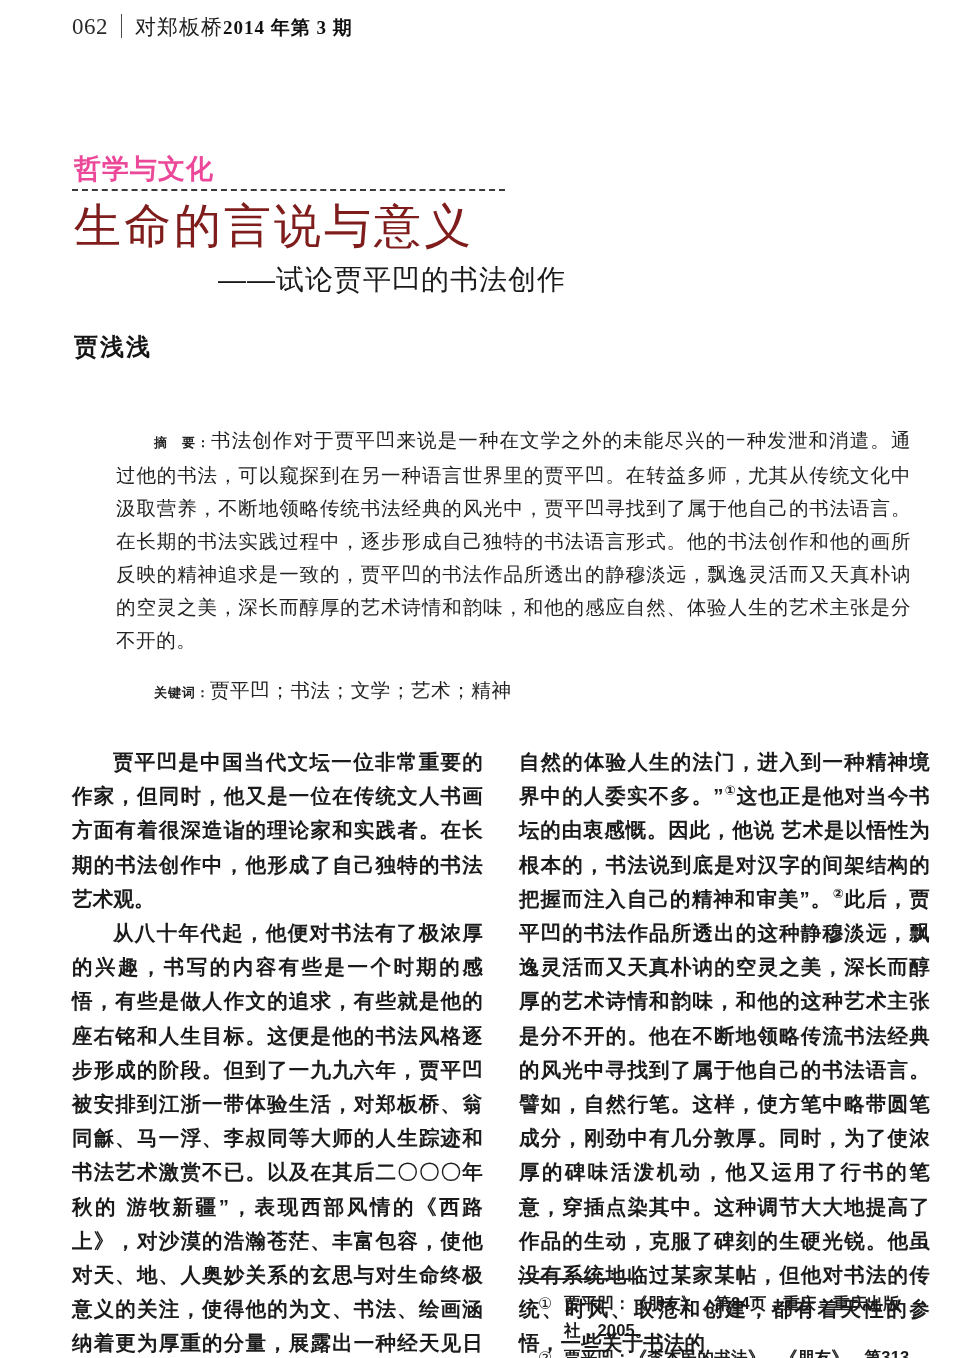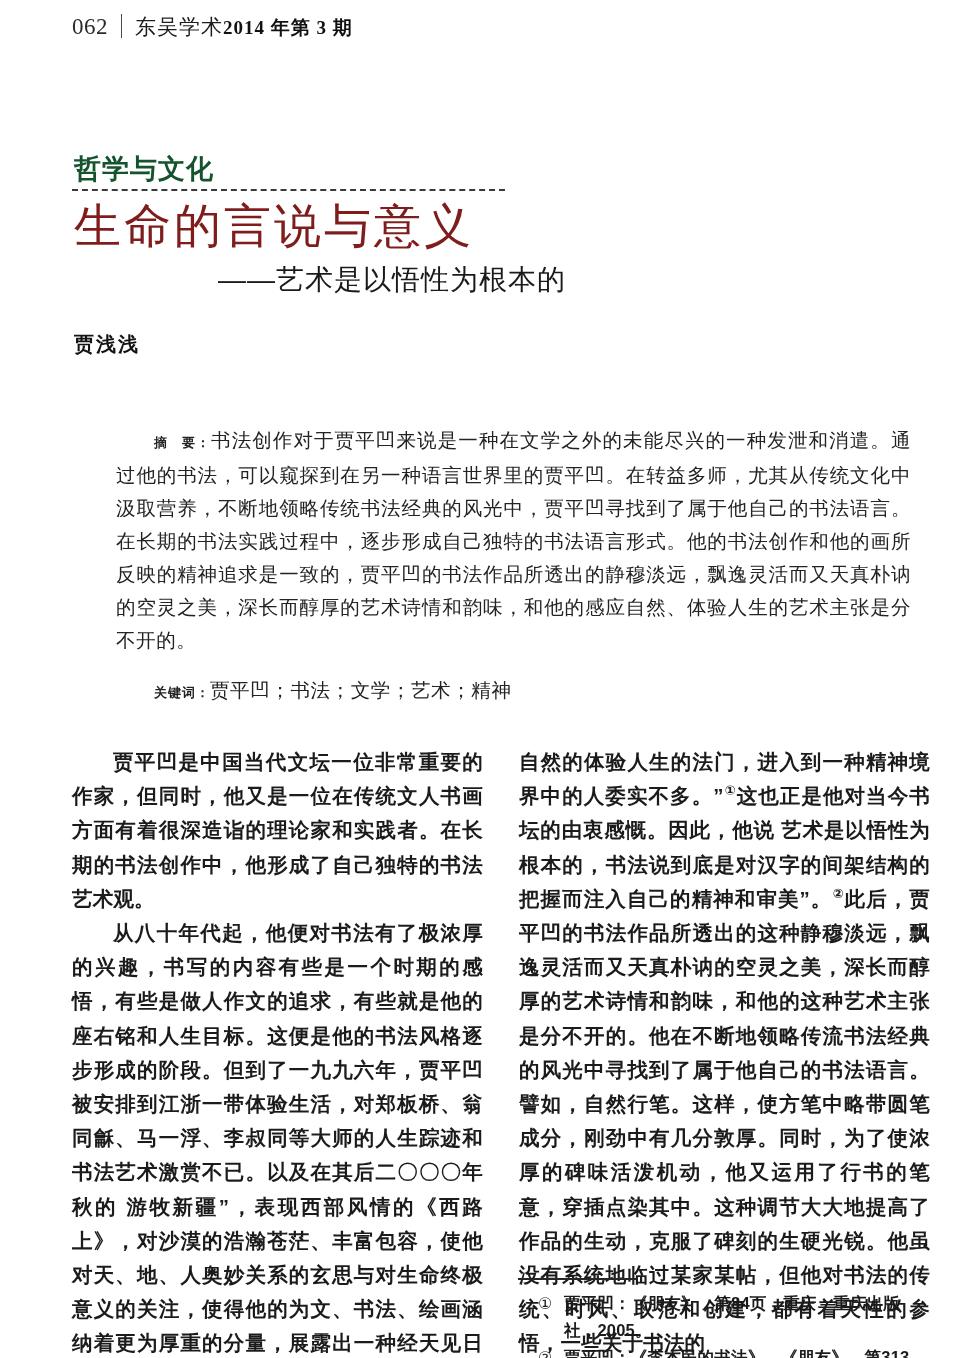--- a/index.html
+++ b/index.html
@@ -67,21 +67,21 @@
     position: absolute;
     left: 72px;
     top: 155px;
     width: 500px;
   }
   .category {
     font-size: 27px;
     font-weight: bold;
     letter-spacing: 1px;
     line-height: 1.1;
-    color: #14532d;
+    color: #ec4899;
     margin: 0 0 4px 2px;
   }
   .cat-rule {
     width: 433px;
     height: 0;
     border-top: 2px dashed #3a3a3a;
     margin: 4px 0 6px 0;
   }
   .main-title {
     font-size: 47px;
@@ -94,21 +94,21 @@
   .sub-title {
     font-size: 28px;
     font-weight: 500;
     letter-spacing: 1px;
     text-align: right;
     color: #1a1a1a;
     margin: 8px 6px 0 0;
     line-height: 1.2;
   }
   .author {
-    font-size: 20px;
+    font-size: 24px;
     font-weight: bold;
     letter-spacing: 2px;
     color: #141414;
     margin: 34px 0 0 2px;
   }
 
   
   .abstract-block {
     position: absolute;
     left: 116px;
@@ -210,29 +210,29 @@
   .fn-text { flex: 1; }
 </style>
 </head>
 <body>
 
 <div class="page">
 
   <div class="running-head">
     <span class="rh-folio">062</span>
     <span class="rh-rule"></span>
-    <span class="rh-journal">东吴学术</span>
+    <span class="rh-journal">对郑板桥</span>
     <span class="rh-issue">2014 年第 3 期</span>
   </div>
 
   <div class="title-block">
     <div class="category">哲学与文化</div>
     <div class="cat-rule"></div>
     <h1 class="main-title">生命的言说与意义</h1>
-    <div class="sub-title">——艺术是以悟性为根本的</div>
+    <div class="sub-title">——试论贾平凹的书法创作</div>
     <div class="author">贾浅浅</div>
   </div>
 
   <div class="abstract-block">
     <p class="abstract-p"><span class="abs-label"><span>摘</span><span class="gap"></span><span>要</span><span>：</span></span><span>书法创作对于贾平凹来说是一种在文学之外的未能尽兴的一种发泄和消遣。通过他的书法，可以窥探到在另一种语言世界里的贾平凹。在转益多师，尤其从传统文化中汲取营养，不断地领略传统书法经典的风光中，贾平凹寻找到了属于他自己的书法语言。在长期的书法实践过程中，逐步形成自己独特的书法语言形式。他的书法创作和他的画所反映的精神追求是一致的，贾平凹的书法作品所透出的静穆淡远，飘逸灵活而又天真朴讷的空灵之美，深长而醇厚的艺术诗情和韵味，和他的感应自然、体验人生的艺术主张是分不开的。</span></p>
     <p class="keywords-p"><span class="abs-label">关键词</span><span class="abs-label">：</span><span>贾平凹；书法；文学；艺术；精神</span></p>
   </div>
 
   <div class="body-cols">
 

